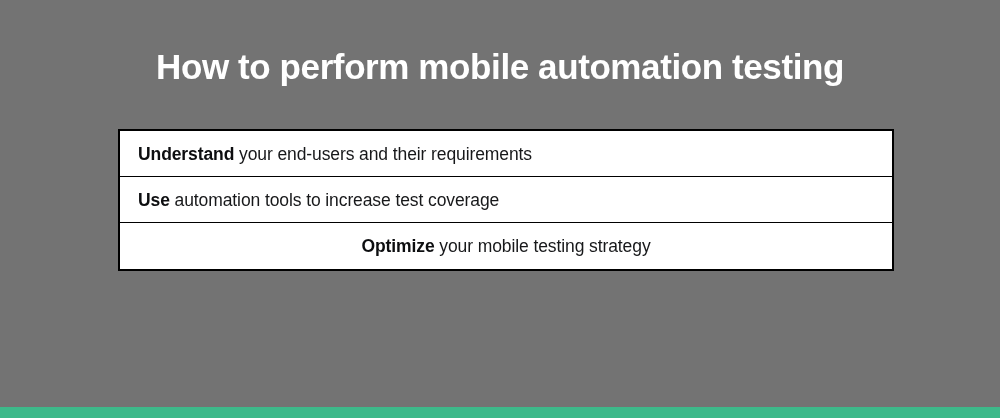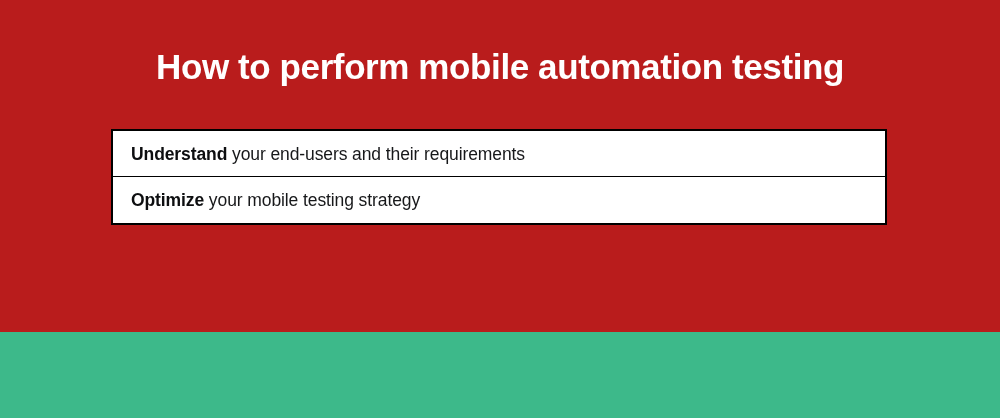--- a/index.html
+++ b/index.html
@@ -10,59 +10,60 @@
   body {
     width: 1000px;
     height: 418px;
     overflow: hidden;
     font-family: "Liberation Sans", sans-serif;
     background: #3db98a;
   }
   .infographic {
     position: relative;
     width: 1000px;
-    height: 332px;
-    background: #b91c1c;
+    height: 407px;
+    background: #737373;
     box-sizing: border-box;
   }
   .title {
     position: absolute;
     left: 0;
     top: 45px;
     width: 1000px;
     text-align: center;
     font-family: "Liberation Sans", sans-serif;
     font-size: 35px;
     font-weight: bold;
     letter-spacing: -0.4px;
     color: #ffffff;
     line-height: 44px;
     white-space: nowrap;
   }
   .steps-table {
     position: absolute;
-    left: 111px;
+    left: 118px;
     top: 129px;
     width: 776px;
     border: 2px solid #000000;
     border-top-width: 2px;
     background: #ffffff;
     box-sizing: border-box;
   }
   .step-row {
     display: flex;
     align-items: center;
     height: 46px;
     padding: 0 18px;
     border-bottom: 1.5px solid #000000;
     background: #ffffff;
     box-sizing: border-box;
   }
   .step-row:last-child {
     border-bottom: none;
+    justify-content: center;
   }
   .step-text {
     font-family: "Liberation Sans", sans-serif;
     font-size: 17.5px;
     line-height: 22px;
     color: #17181a;
     letter-spacing: -0.1px;
     white-space: nowrap;
   }
   .step-text .lead {
@@ -78,20 +79,23 @@
   <div class="title">How to perform mobile automation testing</div>
 
   <div class="steps-table">
 
     <div class="step-row">
       <span class="step-text"><span class="lead">Understand</span><span> your end-users and their requirements</span></span>
     </div>
 
 
 
+    <div class="step-row">
+      <span class="step-text"><span class="lead">Use</span><span> automation tools to increase test coverage</span></span>
+    </div>
 
     <div class="step-row">
       <span class="step-text"><span class="lead">Optimize</span><span> your mobile testing strategy</span></span>
     </div>
 
   </div>
 
 </div>
 
 </body></html>

